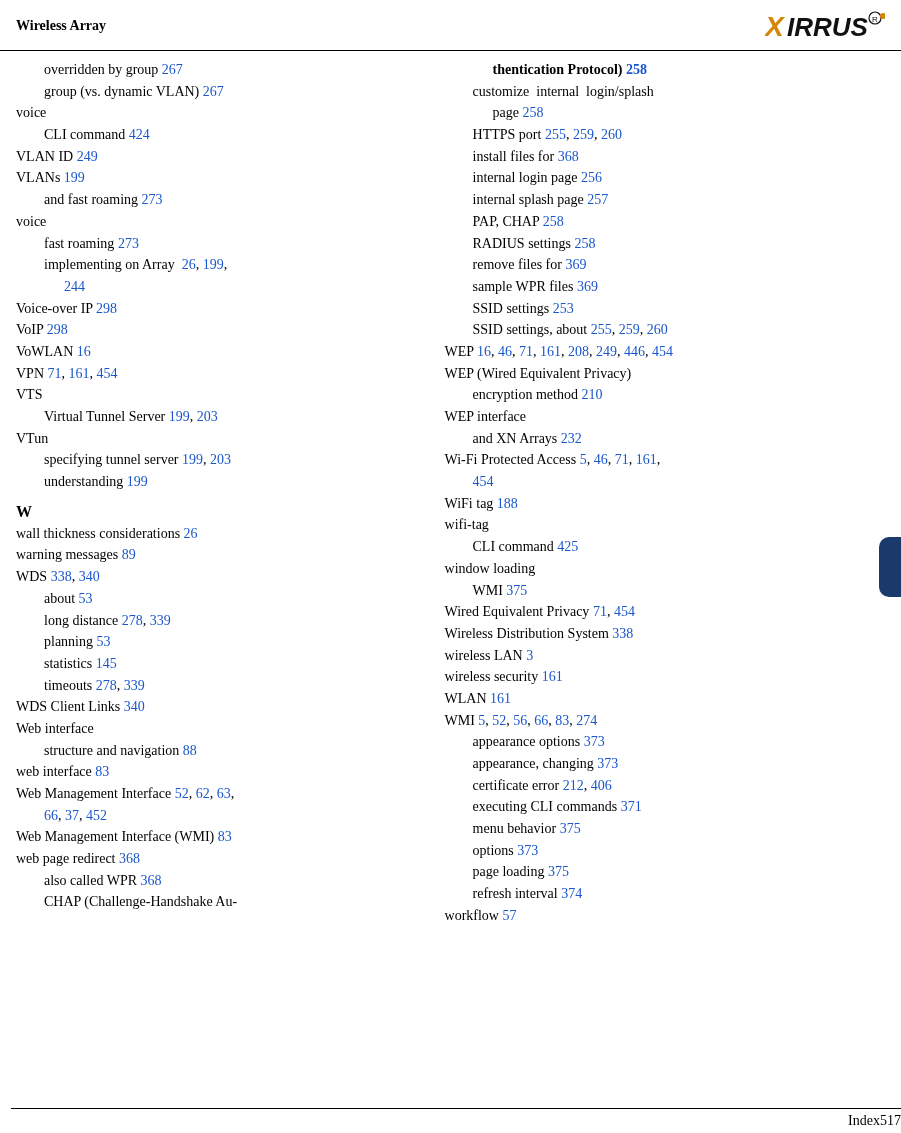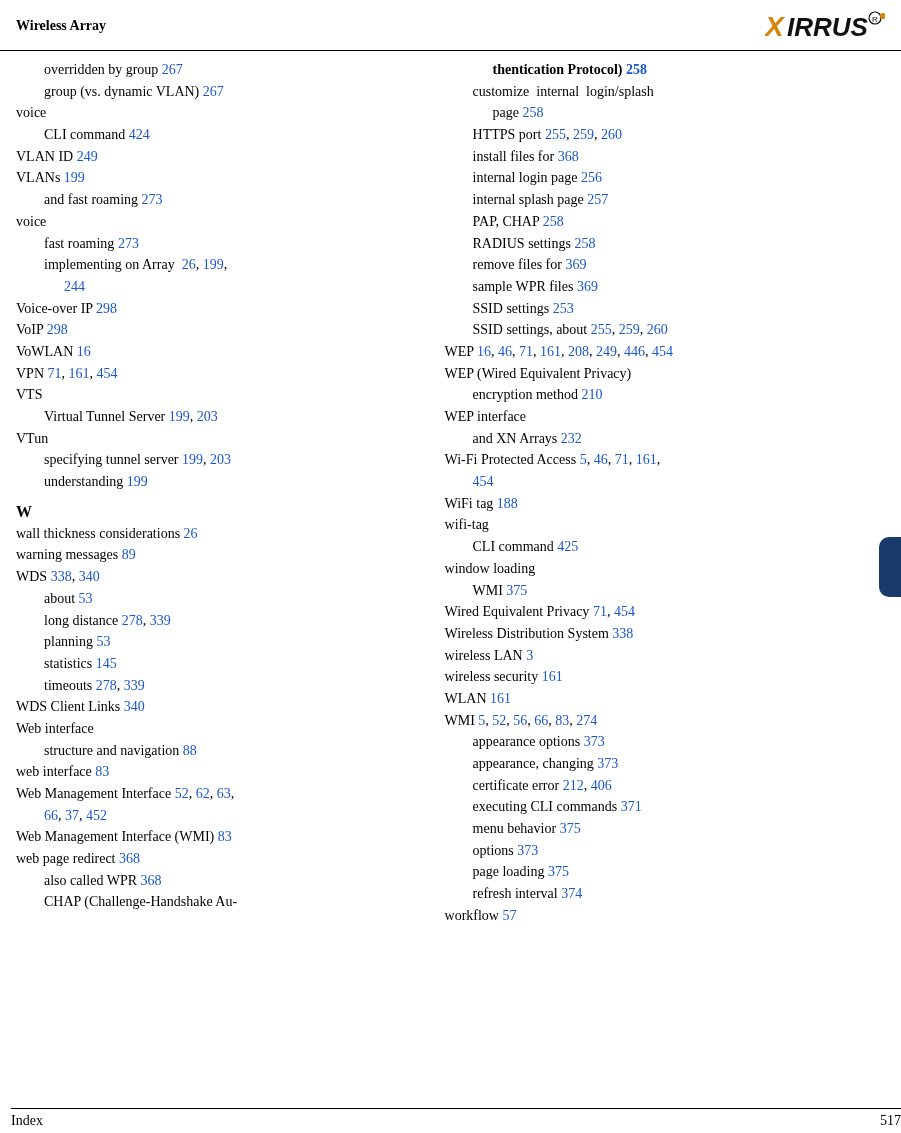--- a/index.html
+++ b/index.html
@@ -80,21 +80,21 @@
       text-decoration: none;
     }
 
     .footer {
       position: absolute;
       bottom: 0;
       left: 0;
       right: 0;
       border-top: 1px solid #000;
       display: flex;
-      justify-content: space-between;
+      justify-content: flex-end;
       padding: 4px 0;
       font-size: 14px;
       margin-left: 11px;
     }
 
     .tab-decoration {
       position: absolute;
       right: 0;
       top: 50%;
       transform: translateY(-50%);

